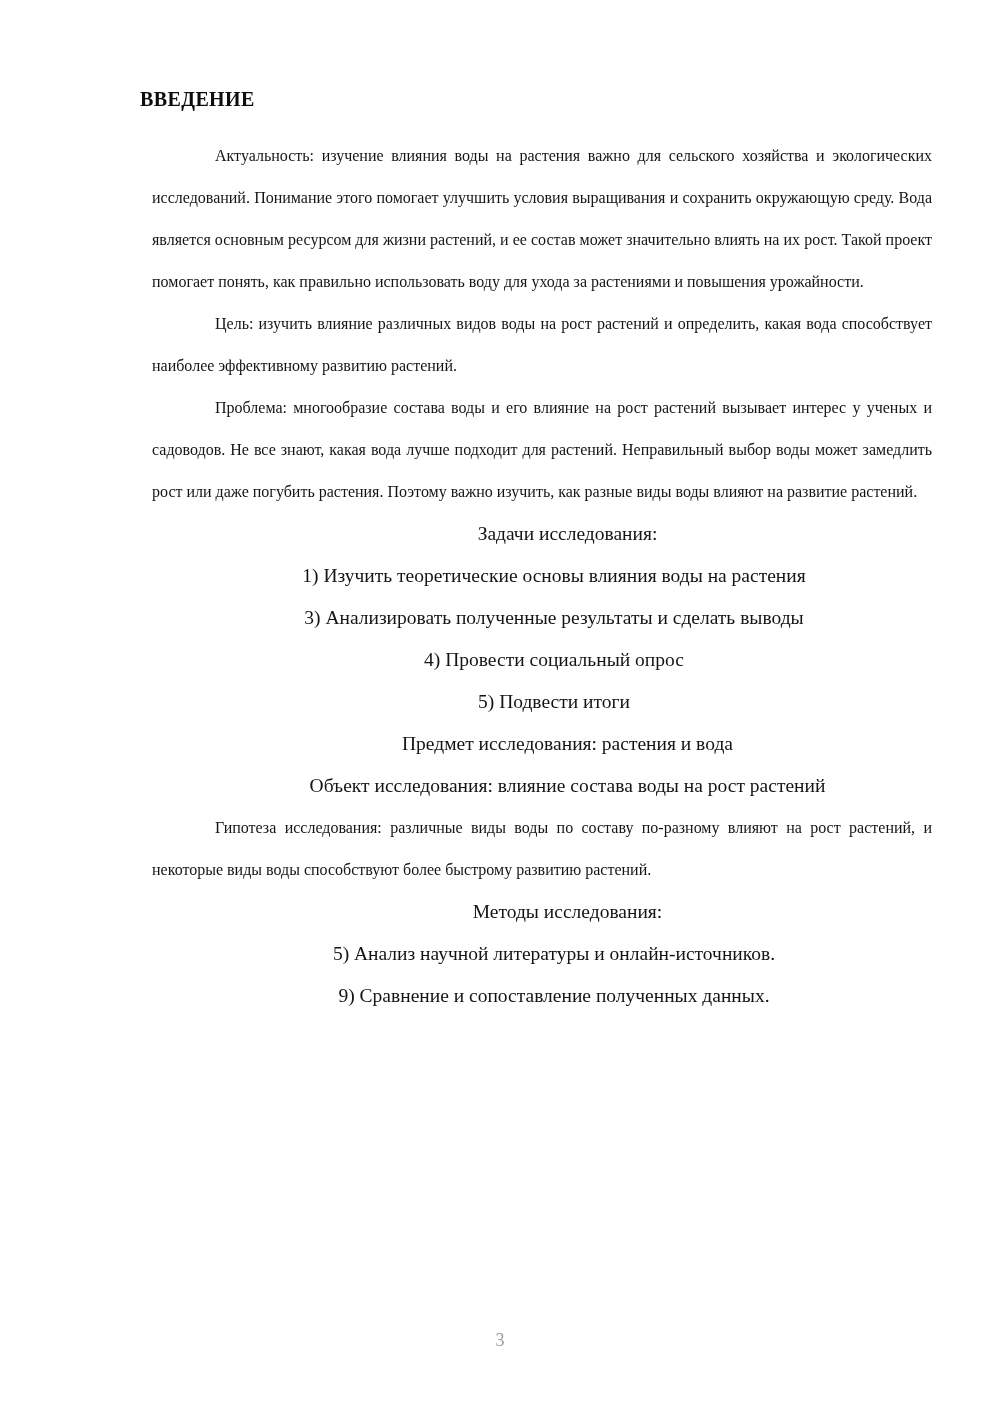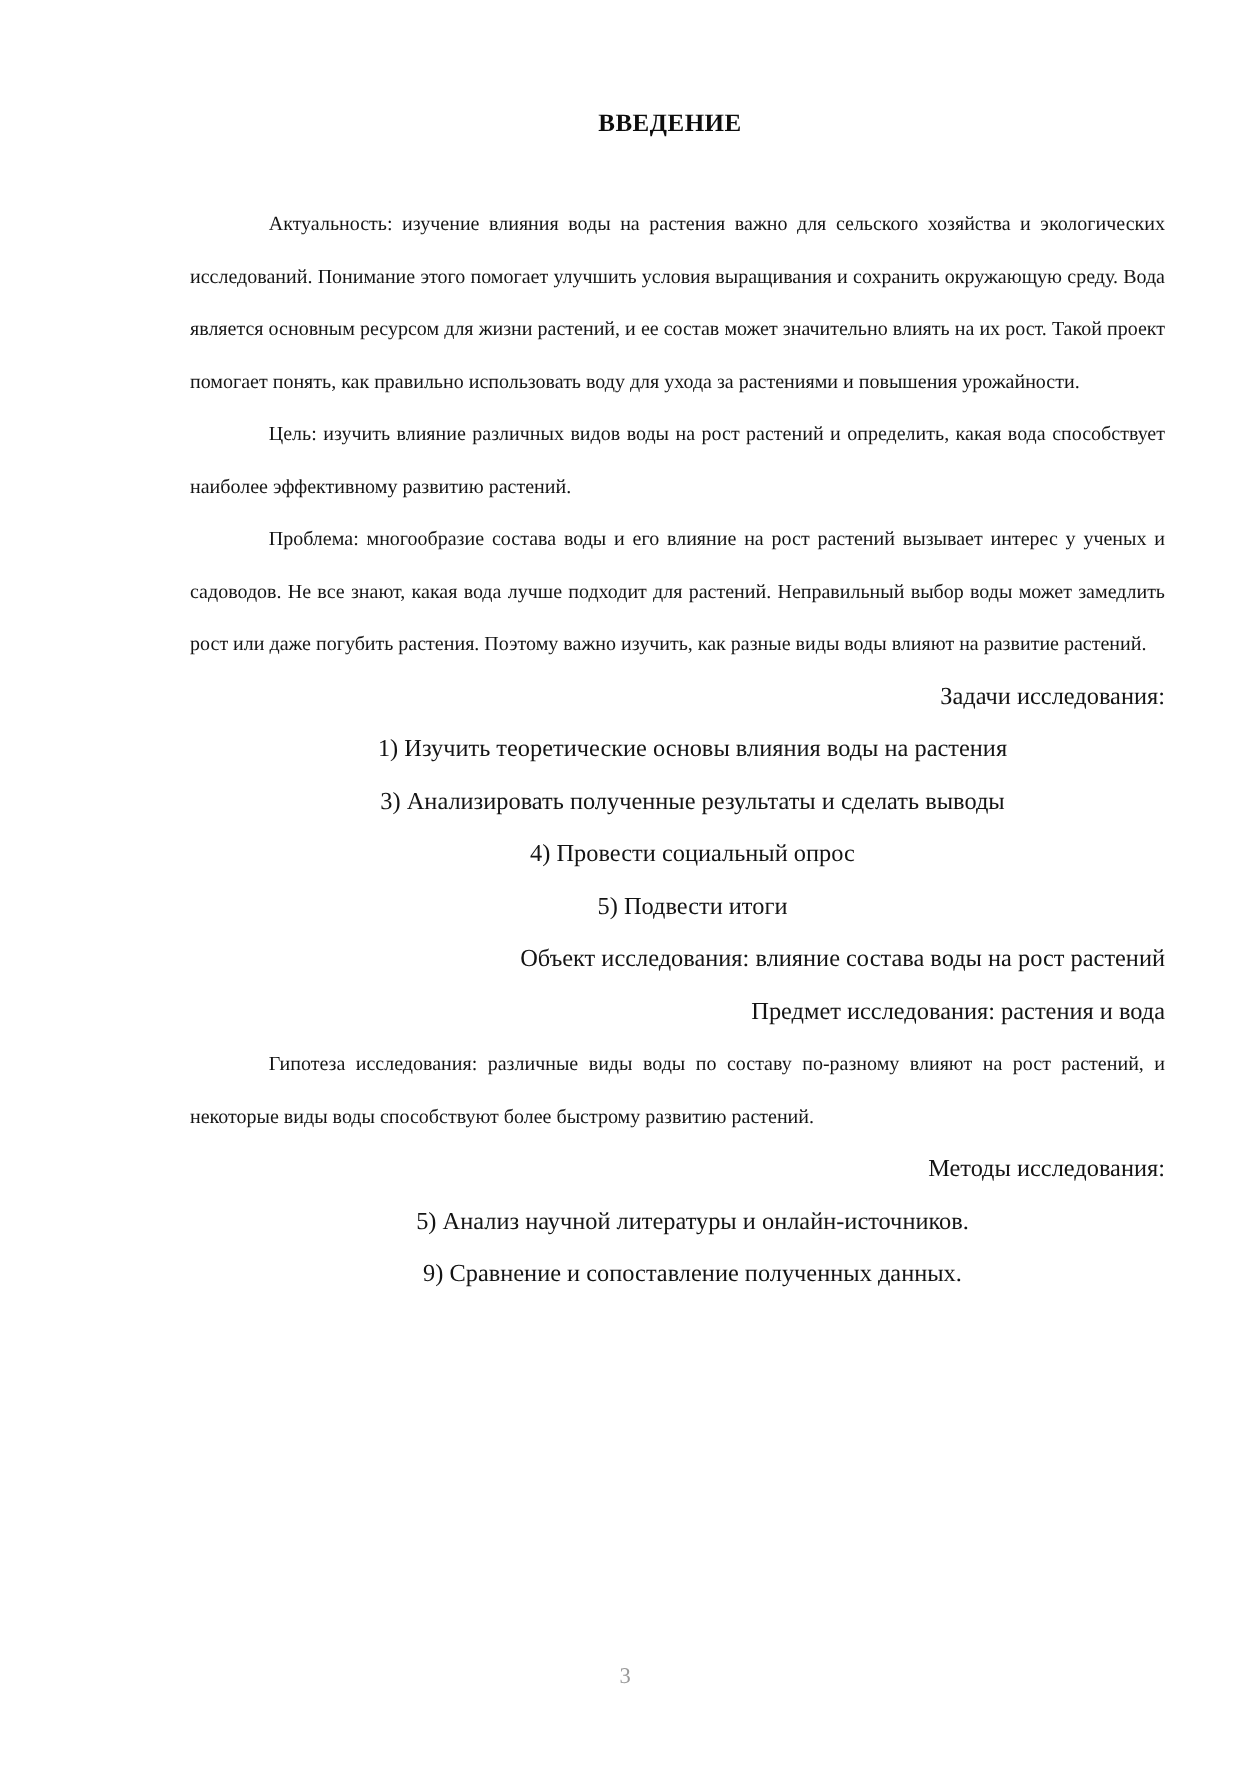--- a/index.html
+++ b/index.html
@@ -19,43 +19,42 @@
   }
   .content {
     position: absolute;
     left: 140px;
     top: 88px;
     width: 792px;
   }
   .doc-title {
     font-size: 20px;
     font-weight: bold;
-    text-align: center;
     letter-spacing: 0.4px;
-    margin: 0 0 48px 0;
+    margin: 0 0 24px 0;
     color: #0d0d0d;
   }
   .para {
     font-size: 16px;
     line-height: 42px;
     text-align: justify;
     text-justify: inter-word;
     text-indent: 63px;
     margin: 0 0 0 12px;
     color: #141414;
     -webkit-hyphens: none;
     hyphens: none;
   }
   .para + .para {
     margin-top: 0px;
   }
   .sub-line {
     font-size: 19.5px;
     line-height: 42px;
-    text-align: right;
+    text-align: center;
     text-indent: 63px;
     margin: 0;
     color: #141414;
   }
   .list {
     list-style: none;
     margin: 0;
     padding: 0;
   }
   .list-item {
@@ -94,23 +93,23 @@
 
     <p class="sub-line">Задачи исследования:</p>
 
     <ul class="list">
       <li class="list-item">1) Изучить теоретические основы влияния воды на растения</li>
       <li class="list-item">3) Анализировать полученные результаты и сделать выводы</li>
       <li class="list-item">4) Провести социальный опрос</li>
       <li class="list-item">5) Подвести итоги</li>
     </ul>
 
+    <p class="sub-line">Предмет исследования: растения и вода</p>
+
     <p class="sub-line">Объект исследования: влияние состава воды на рост растений</p>
-
-    <p class="sub-line">Предмет исследования: растения и вода</p>
 
     <p class="para">Гипотеза исследования: различные виды воды по составу по-разному влияют на рост растений, и некоторые виды воды способствуют более быстрому развитию растений.</p>
 
     <p class="sub-line">Методы исследования:</p>
 
     <ul class="list">
       <li class="list-item">5) Анализ научной литературы и онлайн-источников.</li>
       <li class="list-item">9) Сравнение и сопоставление полученных данных.</li>
     </ul>
 

